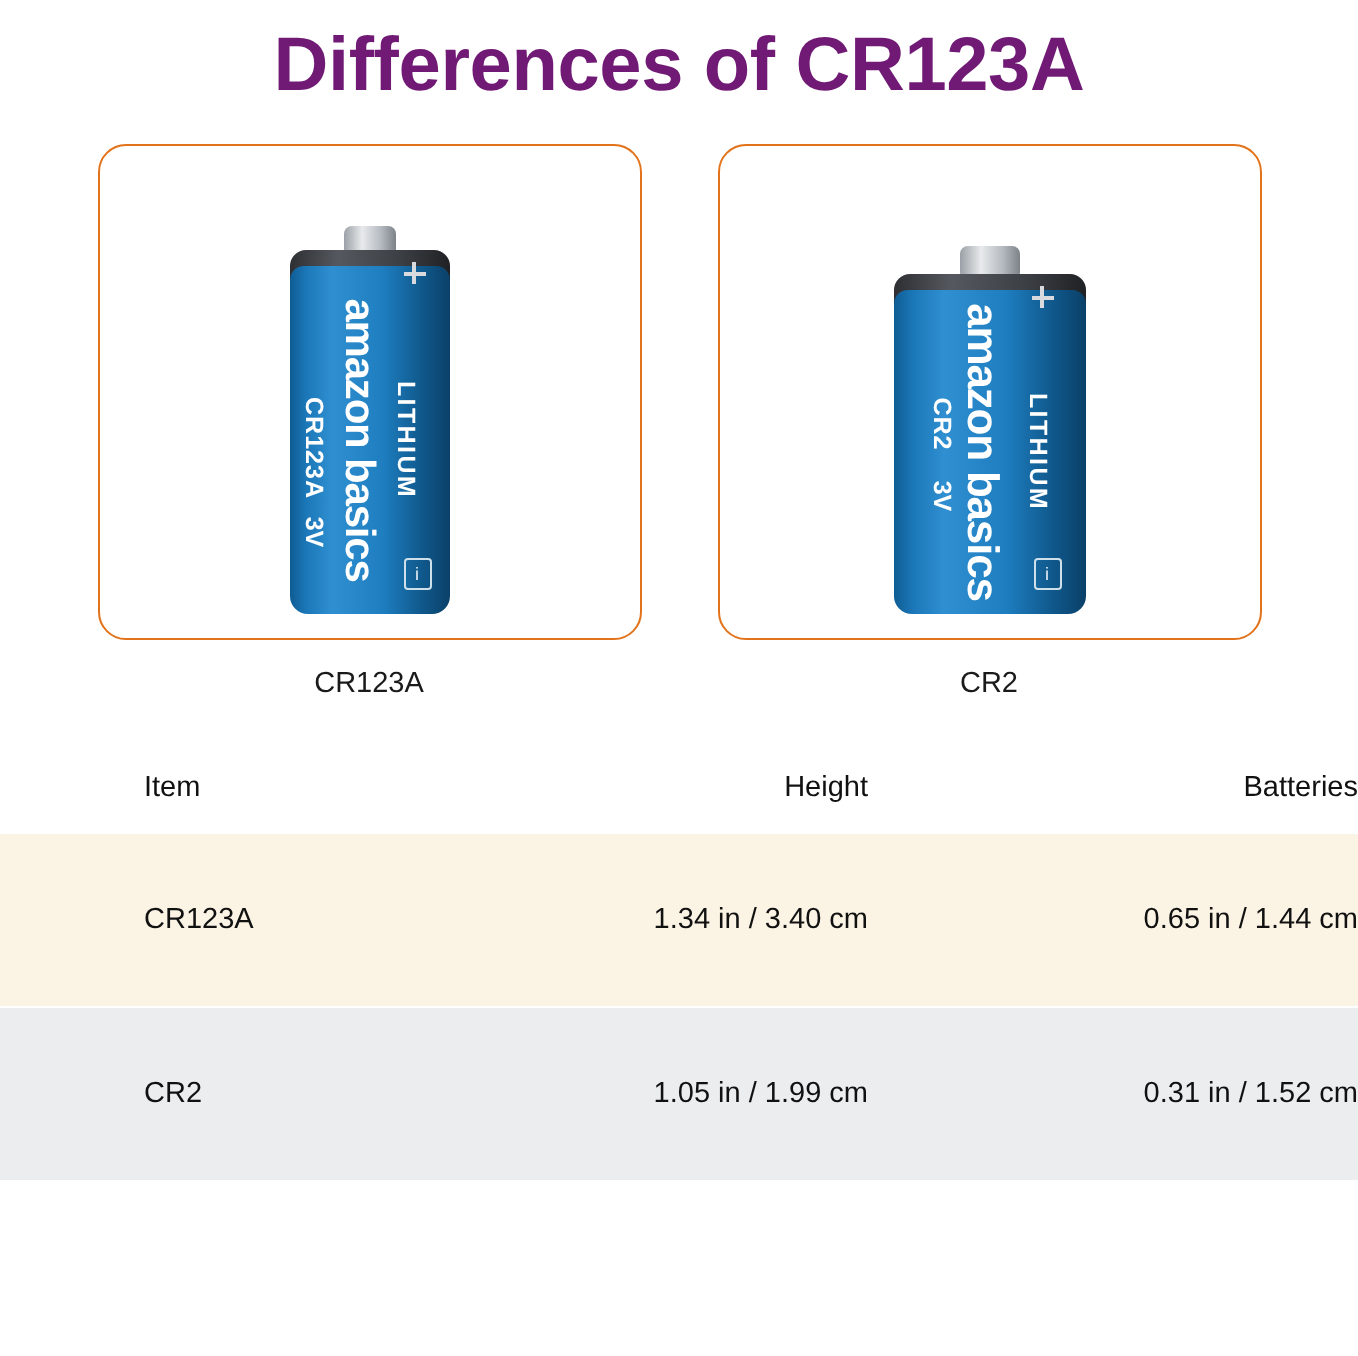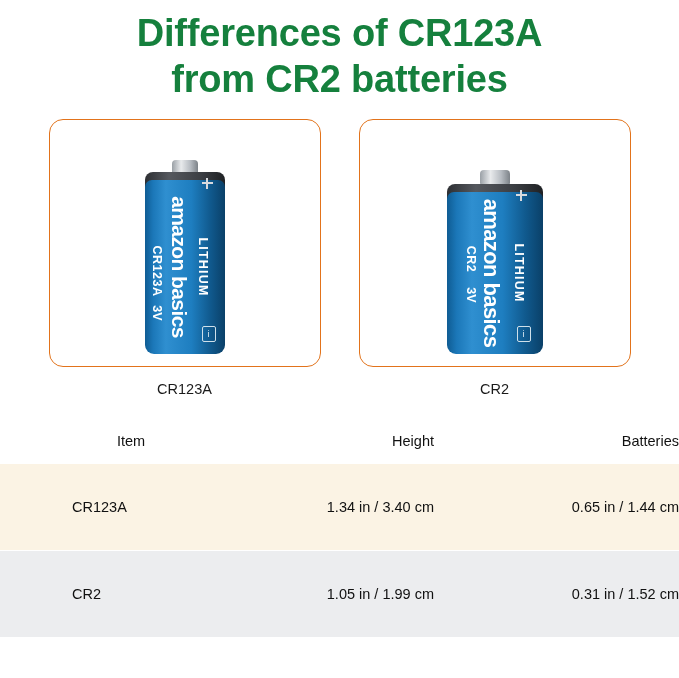--- a/index.html
+++ b/index.html
@@ -19,21 +19,21 @@
   .page {
     width: 679px;
     height: 678px;
     position: relative;
     box-sizing: border-box;
   }
 
   
   .title {
     text-align: center;
-    color: #15803d;
+    color: #701a75;
     font-size: 38px;
     font-weight: bold;
     line-height: 1.22;
     letter-spacing: -0.2px;
     padding: 10px 40px 0 40px;
     box-sizing: border-box;
   }
   .title .line {
     display: block;
     white-space: nowrap;
@@ -240,41 +240,40 @@
   .table col.c1 { width: 244px; }
   .table col.c2 { width: 245px; }
 
   .hdr-row th {
     height: 44px;
     font-size: 14.5px;
     color: #111;
     background: #ffffff;
     vertical-align: middle;
   }
-  .hdr-row th.first { text-align: center; padding-left: 72px; }
+  .hdr-row th.first { text-align: left; padding-left: 72px; }
 
   .row-a td { background: #FBF3E4; }
   .row-b td { background: #ECEDEF; }
   .table tbody td {
     height: 86px;
     font-size: 14.5px;
     color: #111;
     vertical-align: middle;
     border-top: 1px solid #ffffff;
   }
   .table tbody td.first { text-align: left; padding-left: 72px; }
 </style>
 </head>
 <body>
 
 <div class="page">
 
   <div class="title">
     <span class="line">Differences of CR123A</span>
-    <span class="line">from CR2 batteries</span>
   </div>
 
   <div class="cards">
 
     <div class="card-wrap">
       <div class="card">
         <div class="battery bat-a">
           <div class="bat-nub"></div>
           <div class="bat-cap"></div>
           <div class="bat-body">

